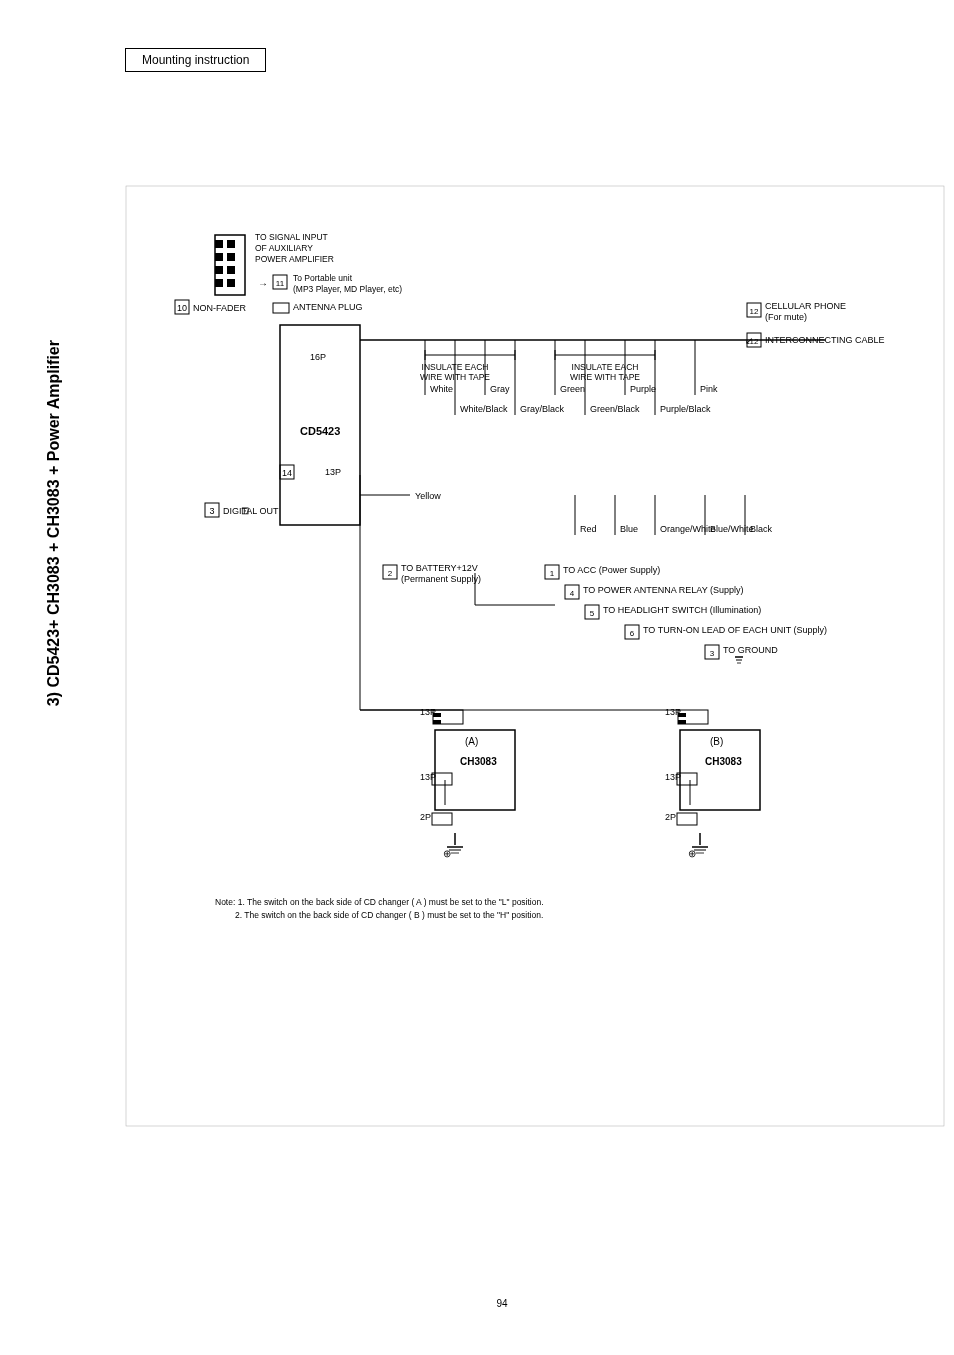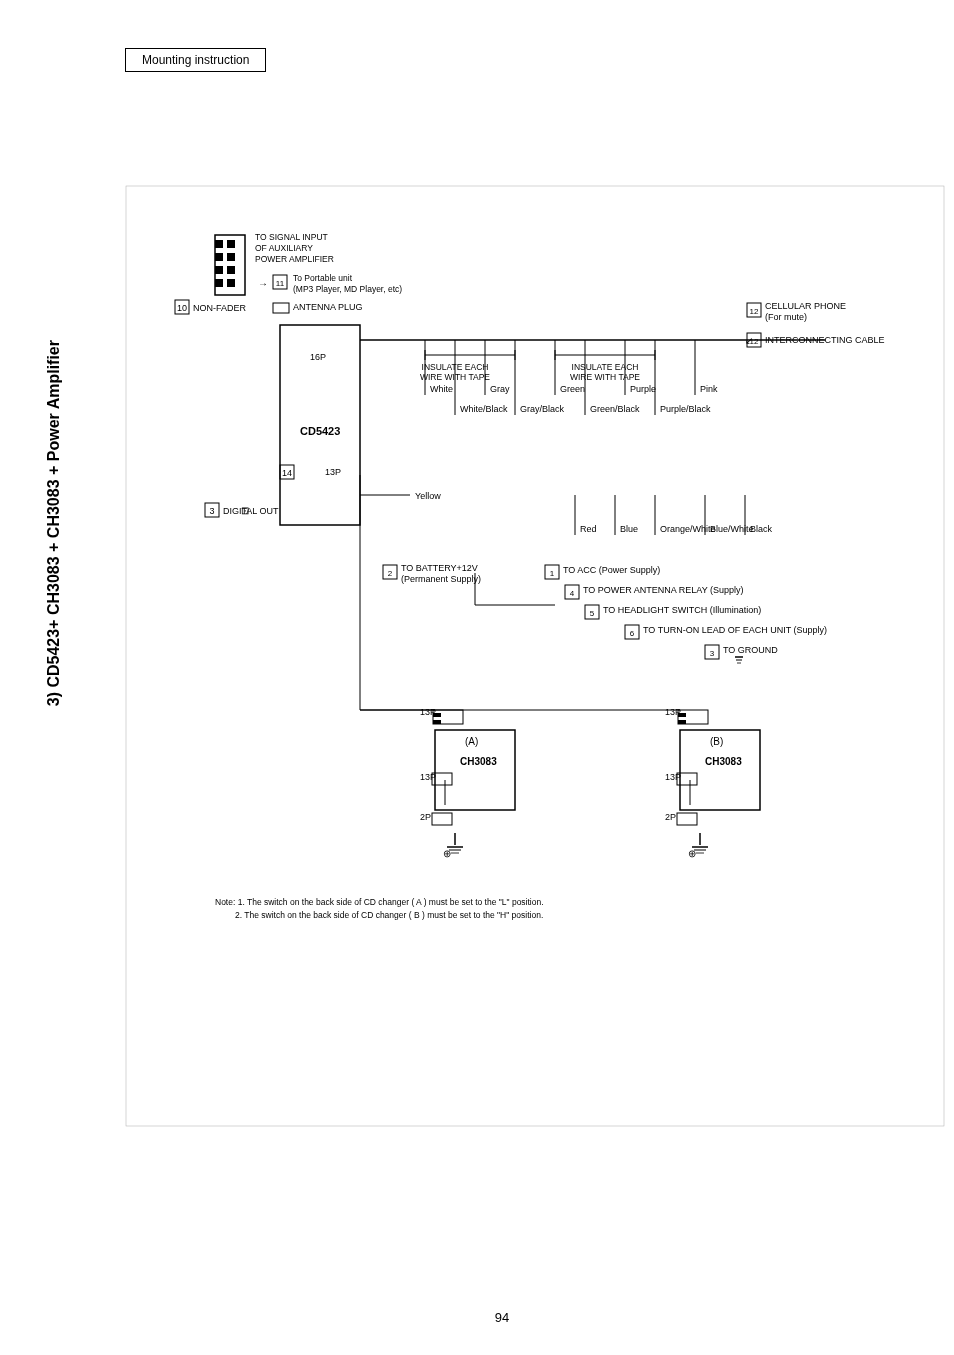--- a/index.html
+++ b/index.html
@@ -33,24 +33,24 @@
       top: 340px;
       left: 20px;
       font-size: 16px;
       font-weight: bold;
       writing-mode: vertical-rl;
       transform: rotate(180deg);
       white-space: nowrap;
     }
     .page-number {
       position: absolute;
-      bottom: 30px;
+      bottom: 46px;
       left: 50%;
       transform: translateX(-50%);
-      font-size: 13px;
+      font-size: 10px;
     }
     .diagram-container {
       position: absolute;
       top: 110px;
       left: 100px;
       width: 820px;
       height: 1100px;
     }
     
     .diagram-svg {

